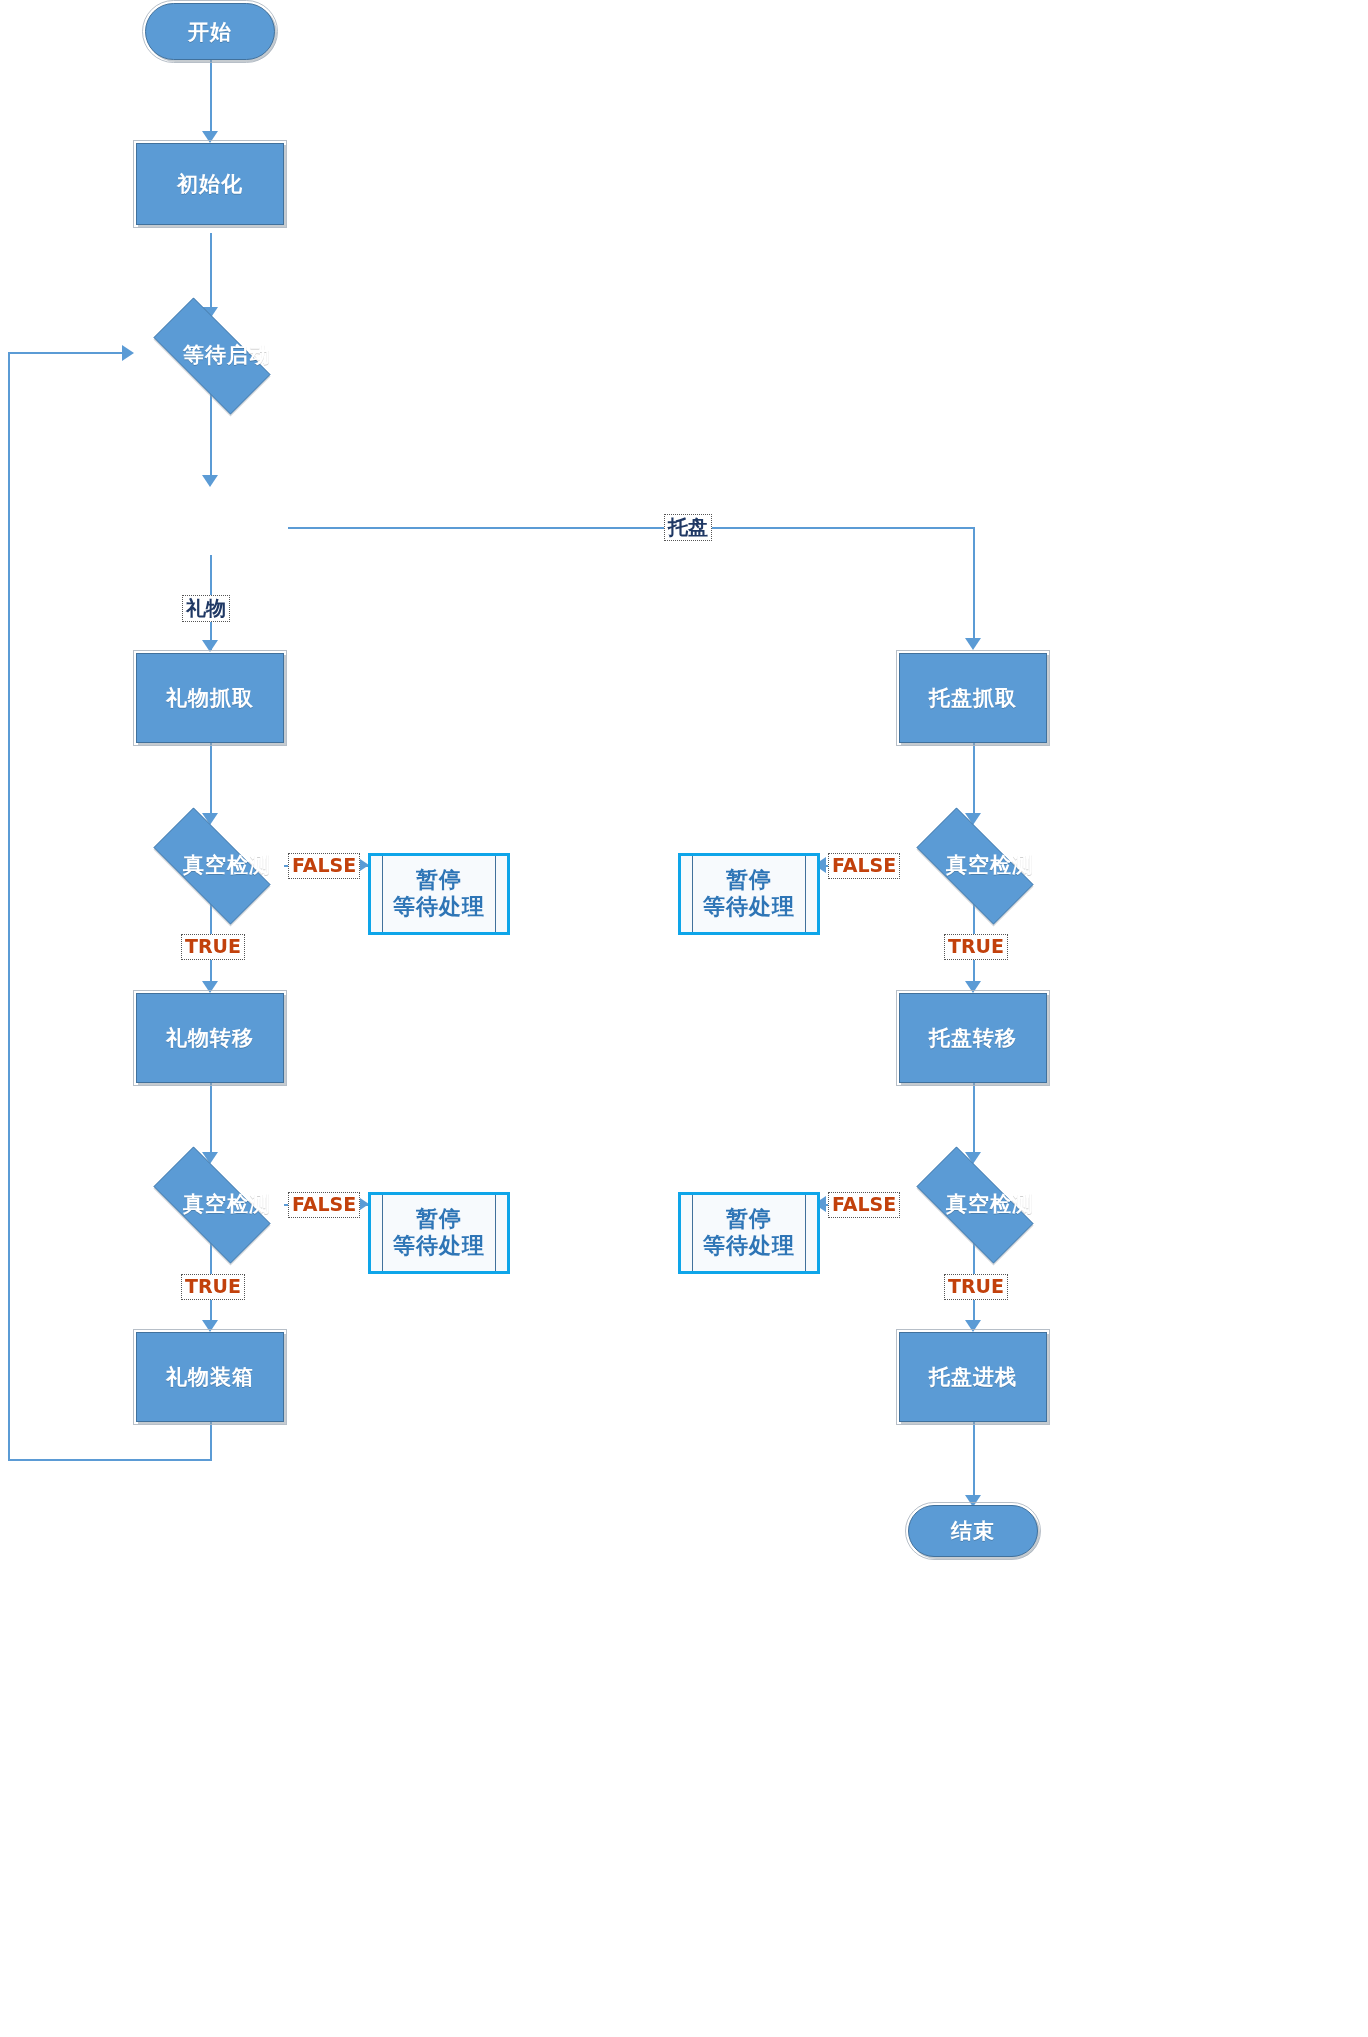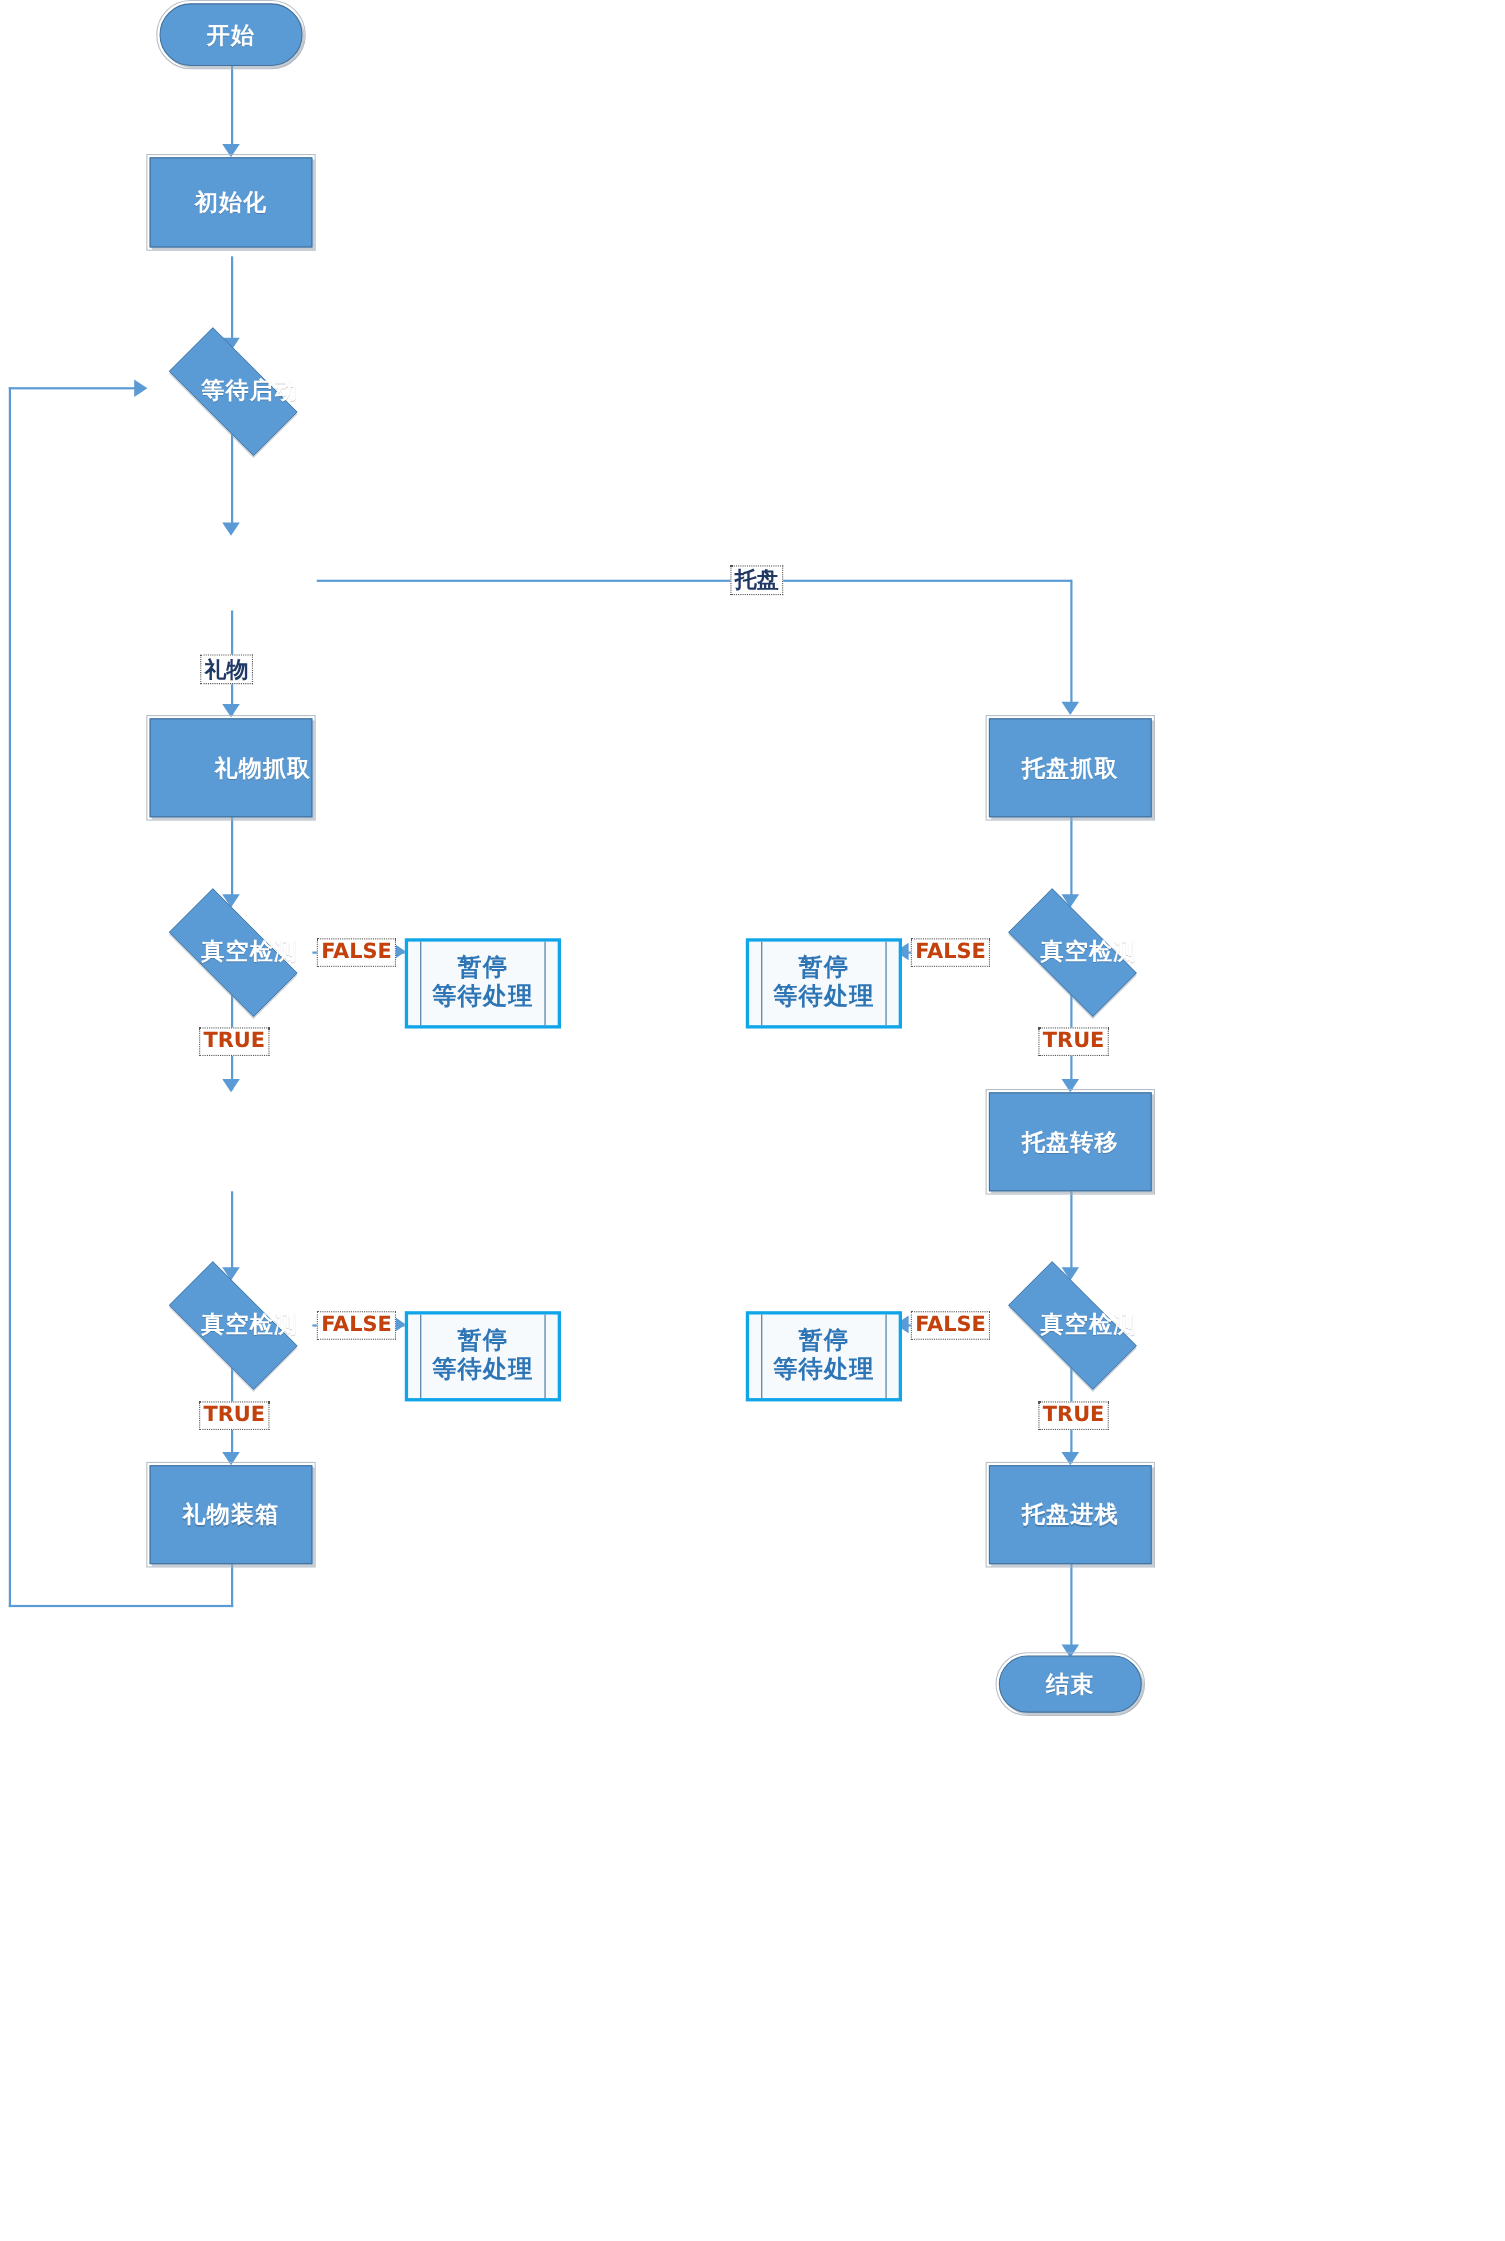--- a/index.html
+++ b/index.html
@@ -134,38 +134,41 @@
   <div class="node rect" style="left:136px;top:143px;width:148px;height:82px;">
     <span class="lbl">初始化</span>
   </div>
 
   <div class="node dia" style="left:135px;top:316px;width:152px;height:78px;">
     <span class="dshape"></span>
     <span class="lbl">等待启动</span>
   </div>
 
 
-  <div class="node rect" style="left:136px;top:653px;width:148px;height:90px;justify-content:flex-end;">
+  <div class="node rect" style="left:136px;top:653px;width:148px;height:90px;">
     <span class="lbl">礼物抓取</span>
   </div>
 
   <div class="node dia" style="left:135px;top:826px;width:152px;height:78px;">
     <span class="dshape"></span>
     <span class="lbl">真空检测</span>
   </div>
 
   <div class="node pre" style="left:368px;top:824px;width:142px;height:82px;">
     <span class="bar l"></span>
     <span class="bar r"></span>
     <span class="lbl">
       <span>暂停</span><br>
       <span>等待处理</span>
     </span>
   </div>
 
+  <div class="node rect" style="left:136px;top:993px;width:148px;height:90px;">
+    <span class="lbl">礼物转移</span>
+  </div>
 
   <div class="node dia" style="left:135px;top:1165px;width:152px;height:78px;">
     <span class="dshape"></span>
     <span class="lbl">真空检测</span>
   </div>
 
   <div class="node pre" style="left:368px;top:1163px;width:142px;height:82px;">
     <span class="bar l"></span>
     <span class="bar r"></span>
     <span class="lbl">

